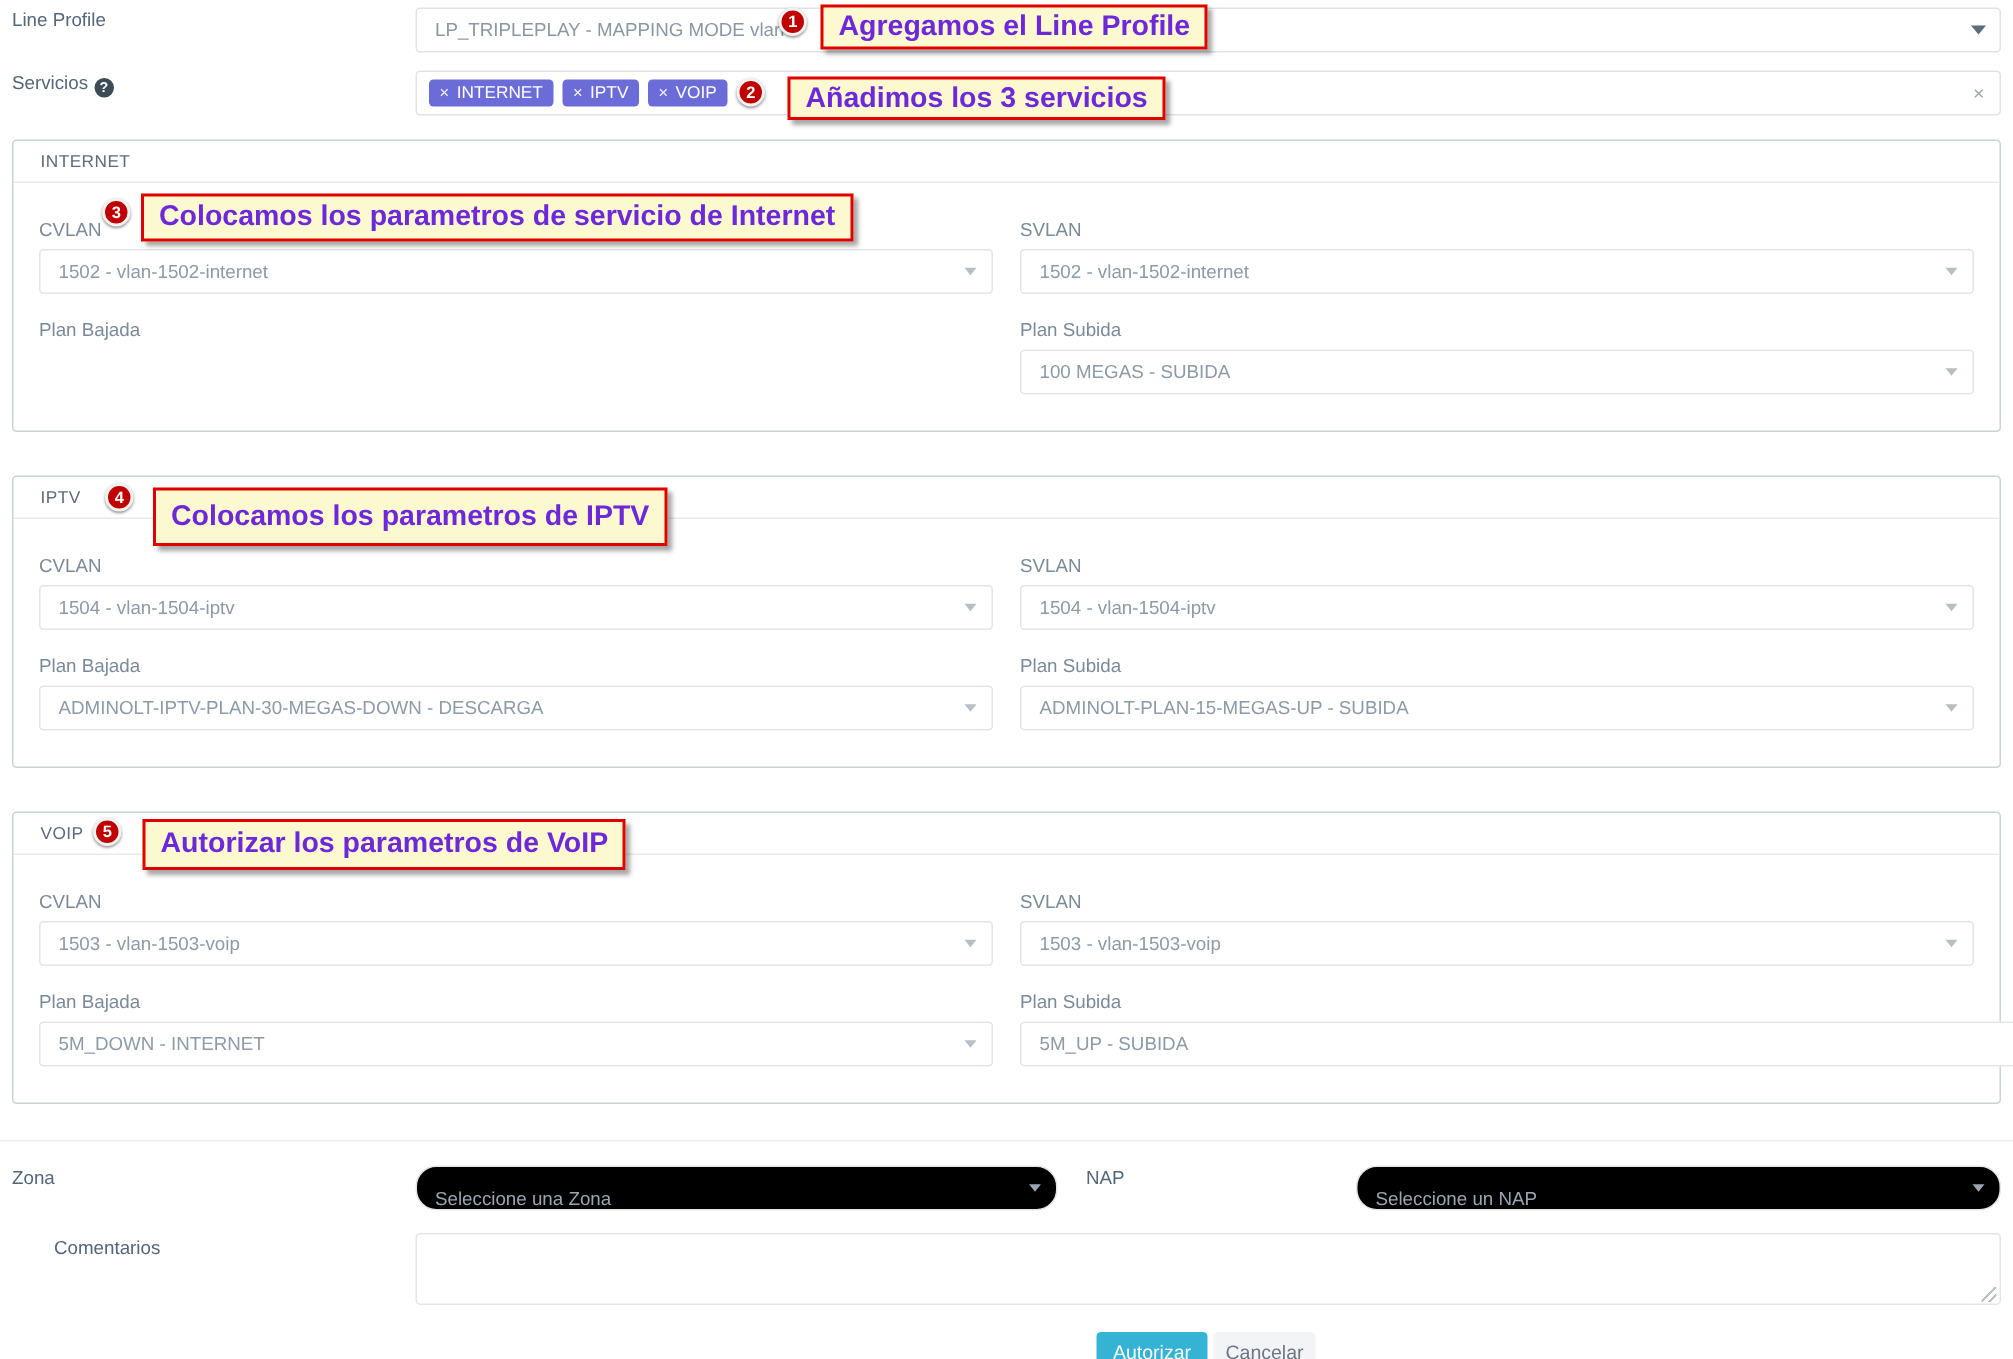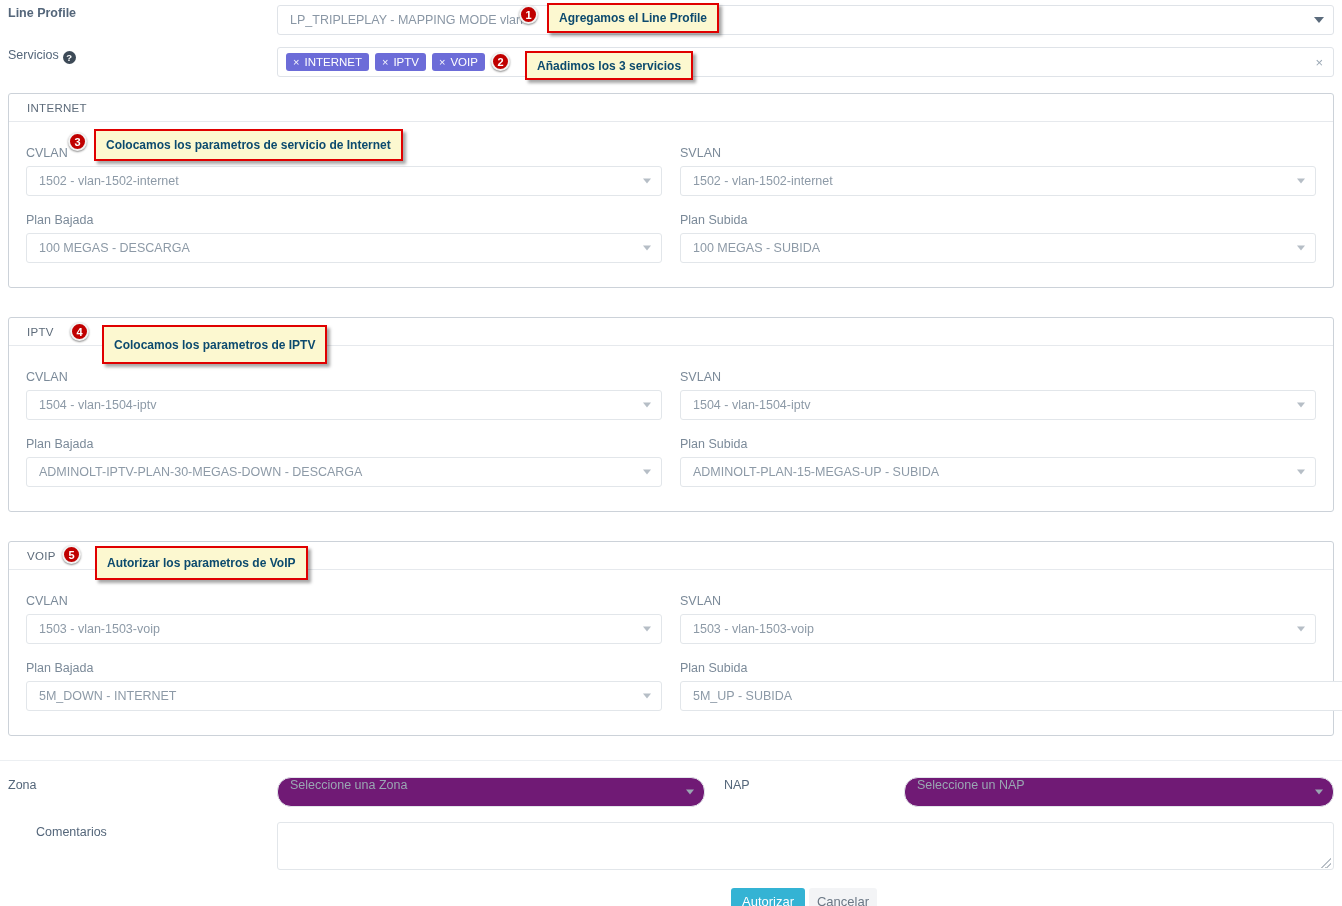--- a/index.html
+++ b/index.html
@@ -115,22 +115,22 @@
     border-top: 5px solid #b6bec6;
   }
   .fieldwrap { position: absolute; }
 
   
   .botsel {
     position: absolute;
     height: 30px;
     border: 1px solid #e2e6ea;
     border-radius: 14px;
-    background: #701a75;
-    display: flex; align-items: flex-start;
+    background: #000000;
+    display: flex; align-items: flex-end;
     padding: 0 26px 0 12px;
     font-size: 12.5px;
     color: #9aa6b2;
   }
   .botsel .caret {
     position: absolute; right: 10px; top: 50%; transform: translateY(-50%);
     width: 0; height: 0;
     border-left: 4.5px solid transparent;
     border-right: 4.5px solid transparent;
     border-top: 5px solid #9aa6b2;
@@ -171,22 +171,22 @@
     vertical-align: -2px;
     margin-left: 4px;
     line-height: 1;
   }
 
   
   .callout {
     position: absolute;
     background: #fcf8d0;
     border: 2px solid #e00000;
-    color: #0c4a6e;
-    font-size: 12px;
+    color: #6d28d9;
+    font-size: 19px;
     font-weight: bold;
     display: flex; align-items: center;
     padding: 0 10px;
     box-shadow: 3px 3px 3px rgba(0,0,0,.35);
     white-space: nowrap;
     z-index: 20;
   }
   .badge {
     position: absolute;
     width: 19px; height: 19px;
@@ -204,21 +204,21 @@
     position: absolute;
     height: 1px;
     background: #eceff2;
   }
 </style>
 </head>
 <body>
 
 <div class="page">
 
-  <div class="lbl-left" style="left:8px; top:6px;font-weight:bold;">Line Profile</div>
+  <div class="lbl-left" style="left:8px; top:6px;">Line Profile</div>
 
   <div class="nativeselect" style="left:277px; top:5px; width:1057px;">
     <span>LP_TRIPLEPLAY - MAPPING MODE vlan</span>
     <span class="chev"></span>
   </div>
 
   <div class="lbl-left" style="left:8px; top:48px;">
     <span>Servicios</span><span class="help-icon">?</span>
   </div>
 
@@ -245,24 +245,20 @@
 
     <div class="fieldwrap" style="left:17px; top:52px; width:636px;">
       <span class="field-lbl">CVLAN</span>
       <div class="ddl" style="position:relative; width:636px;">
         <span>1502 - vlan-1502-internet</span>
         <span class="caret"></span>
       </div>
     </div>
     <div class="fieldwrap" style="left:17px; top:119px; width:636px;">
       <span class="field-lbl">Plan Bajada</span>
-      <div class="ddl" style="position:relative; width:636px;">
-        <span>100 MEGAS - DESCARGA</span>
-        <span class="caret"></span>
-      </div>
     </div>
 
     <div class="fieldwrap" style="left:671px; top:52px; width:636px;">
       <span class="field-lbl">SVLAN</span>
       <div class="ddl" style="position:relative; width:636px;">
         <span>1502 - vlan-1502-internet</span>
         <span class="caret"></span>
       </div>
     </div>
     <div class="fieldwrap" style="left:671px; top:119px; width:636px;">

